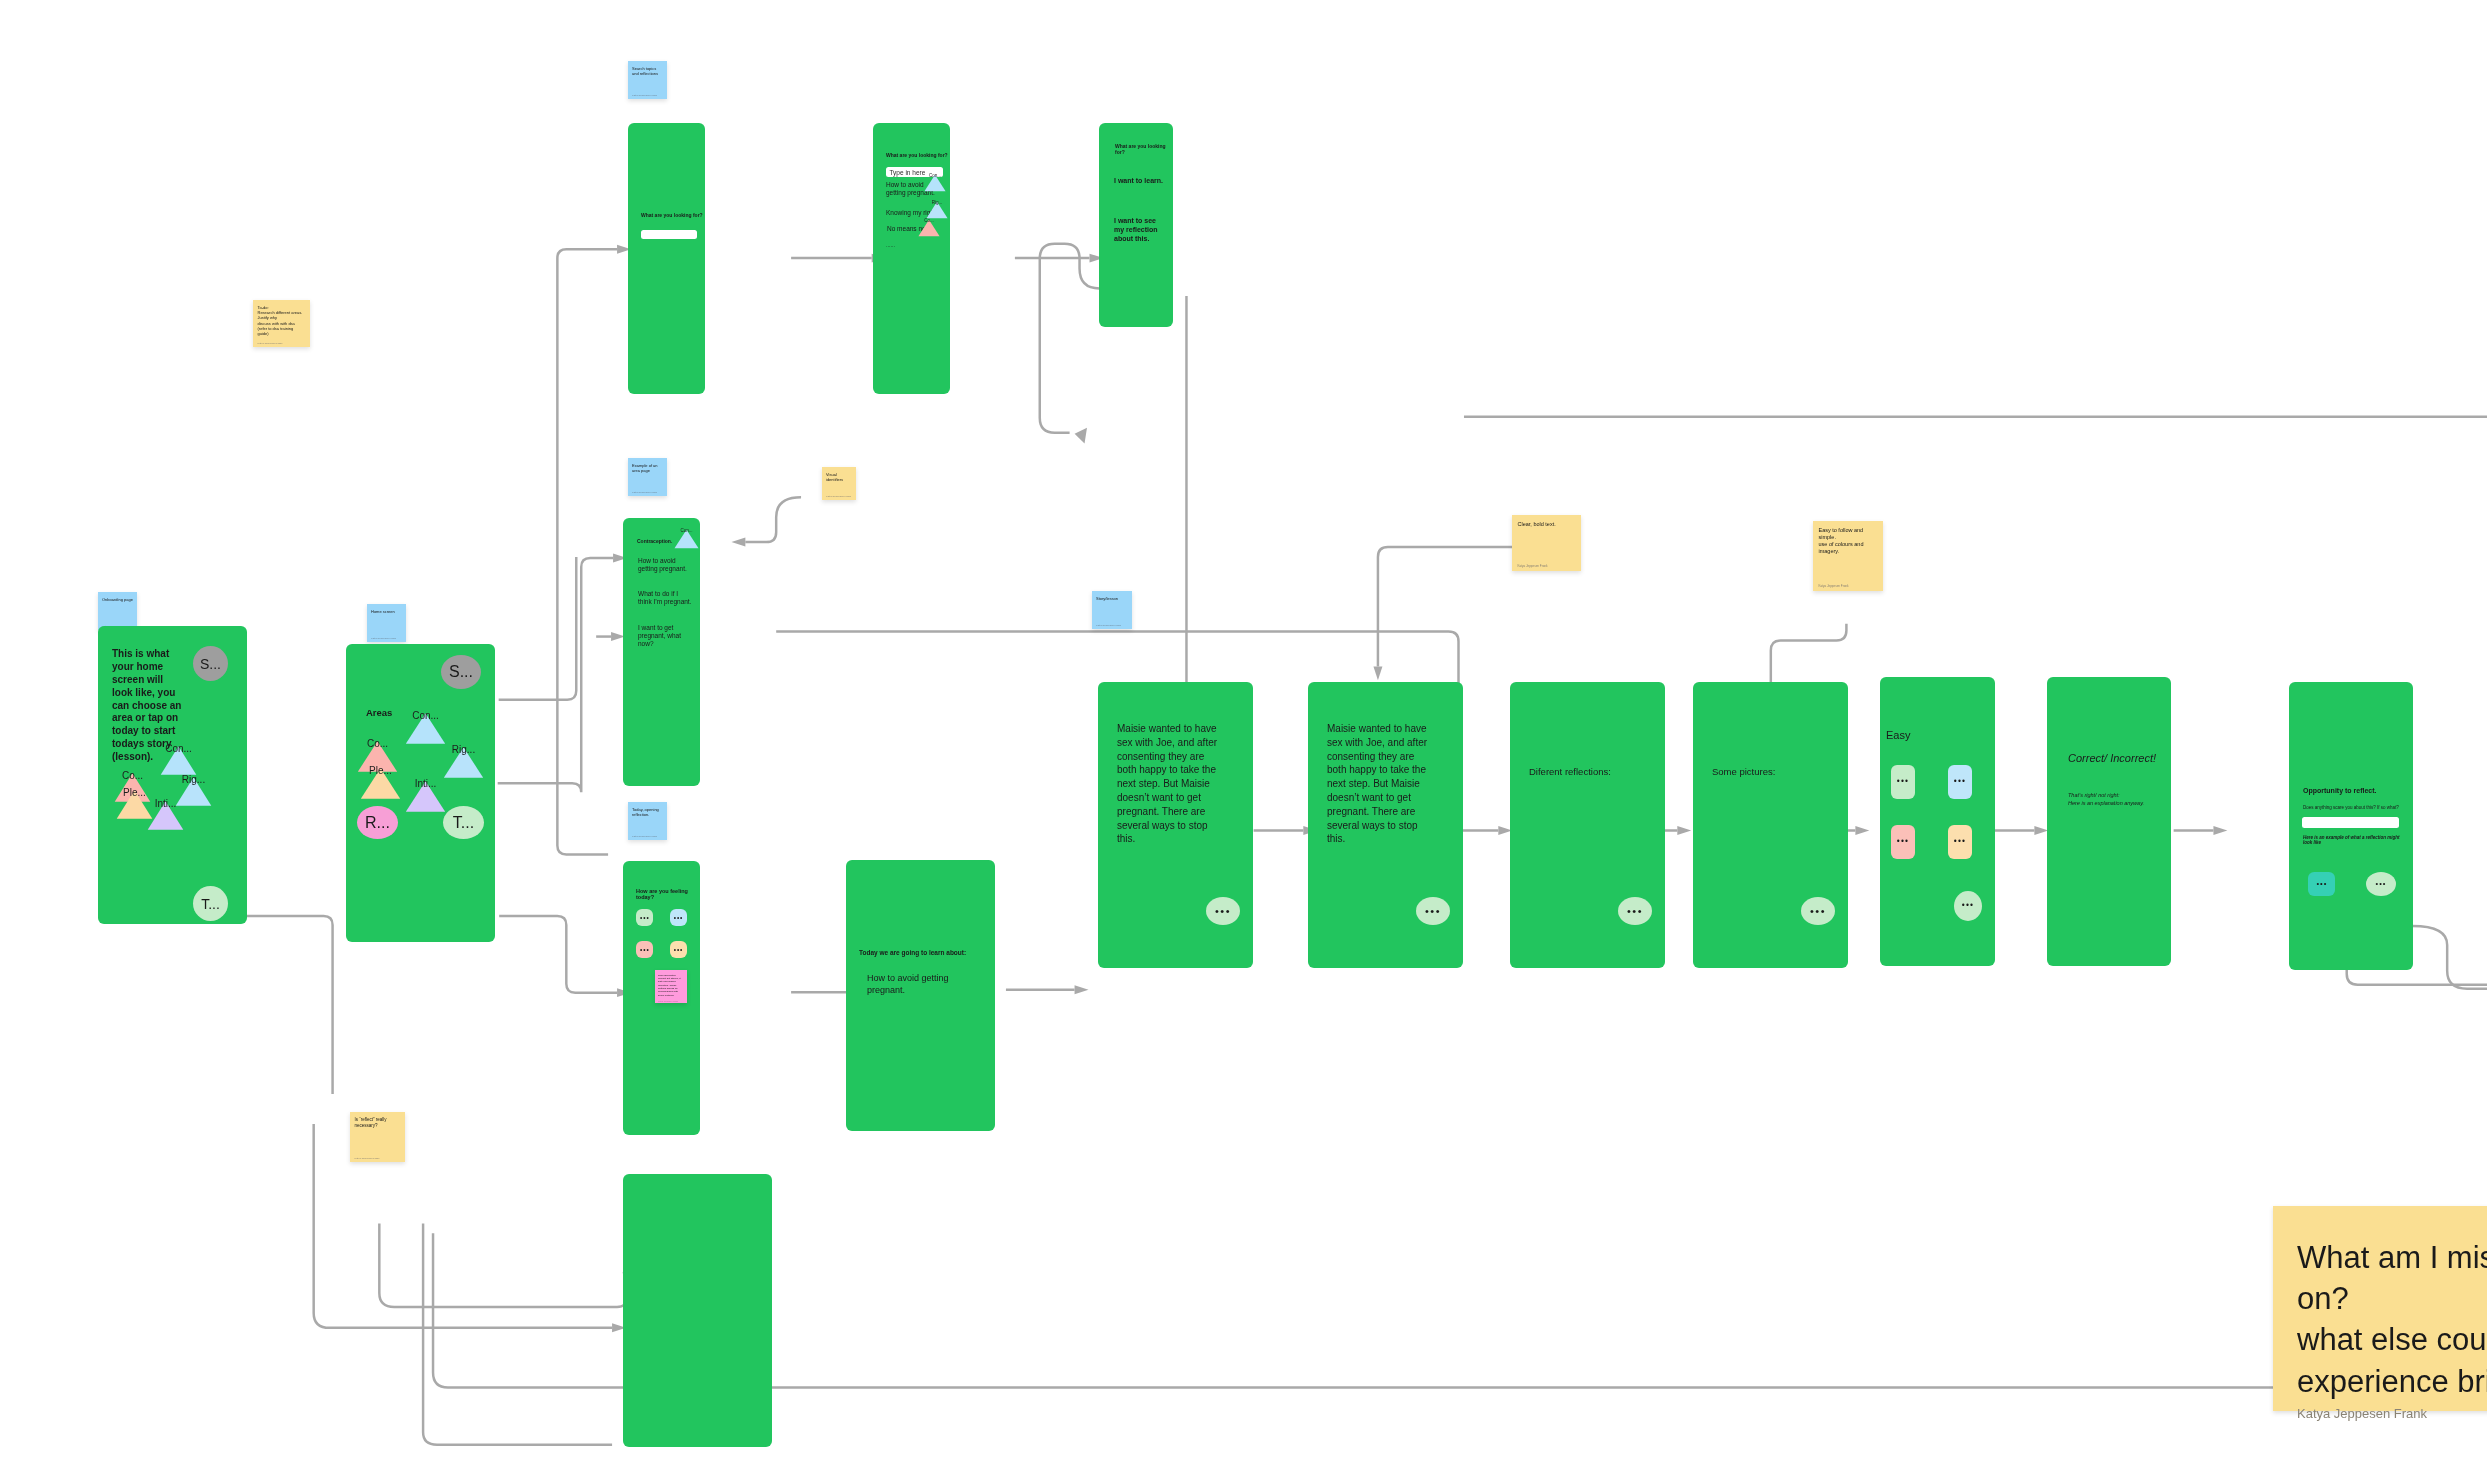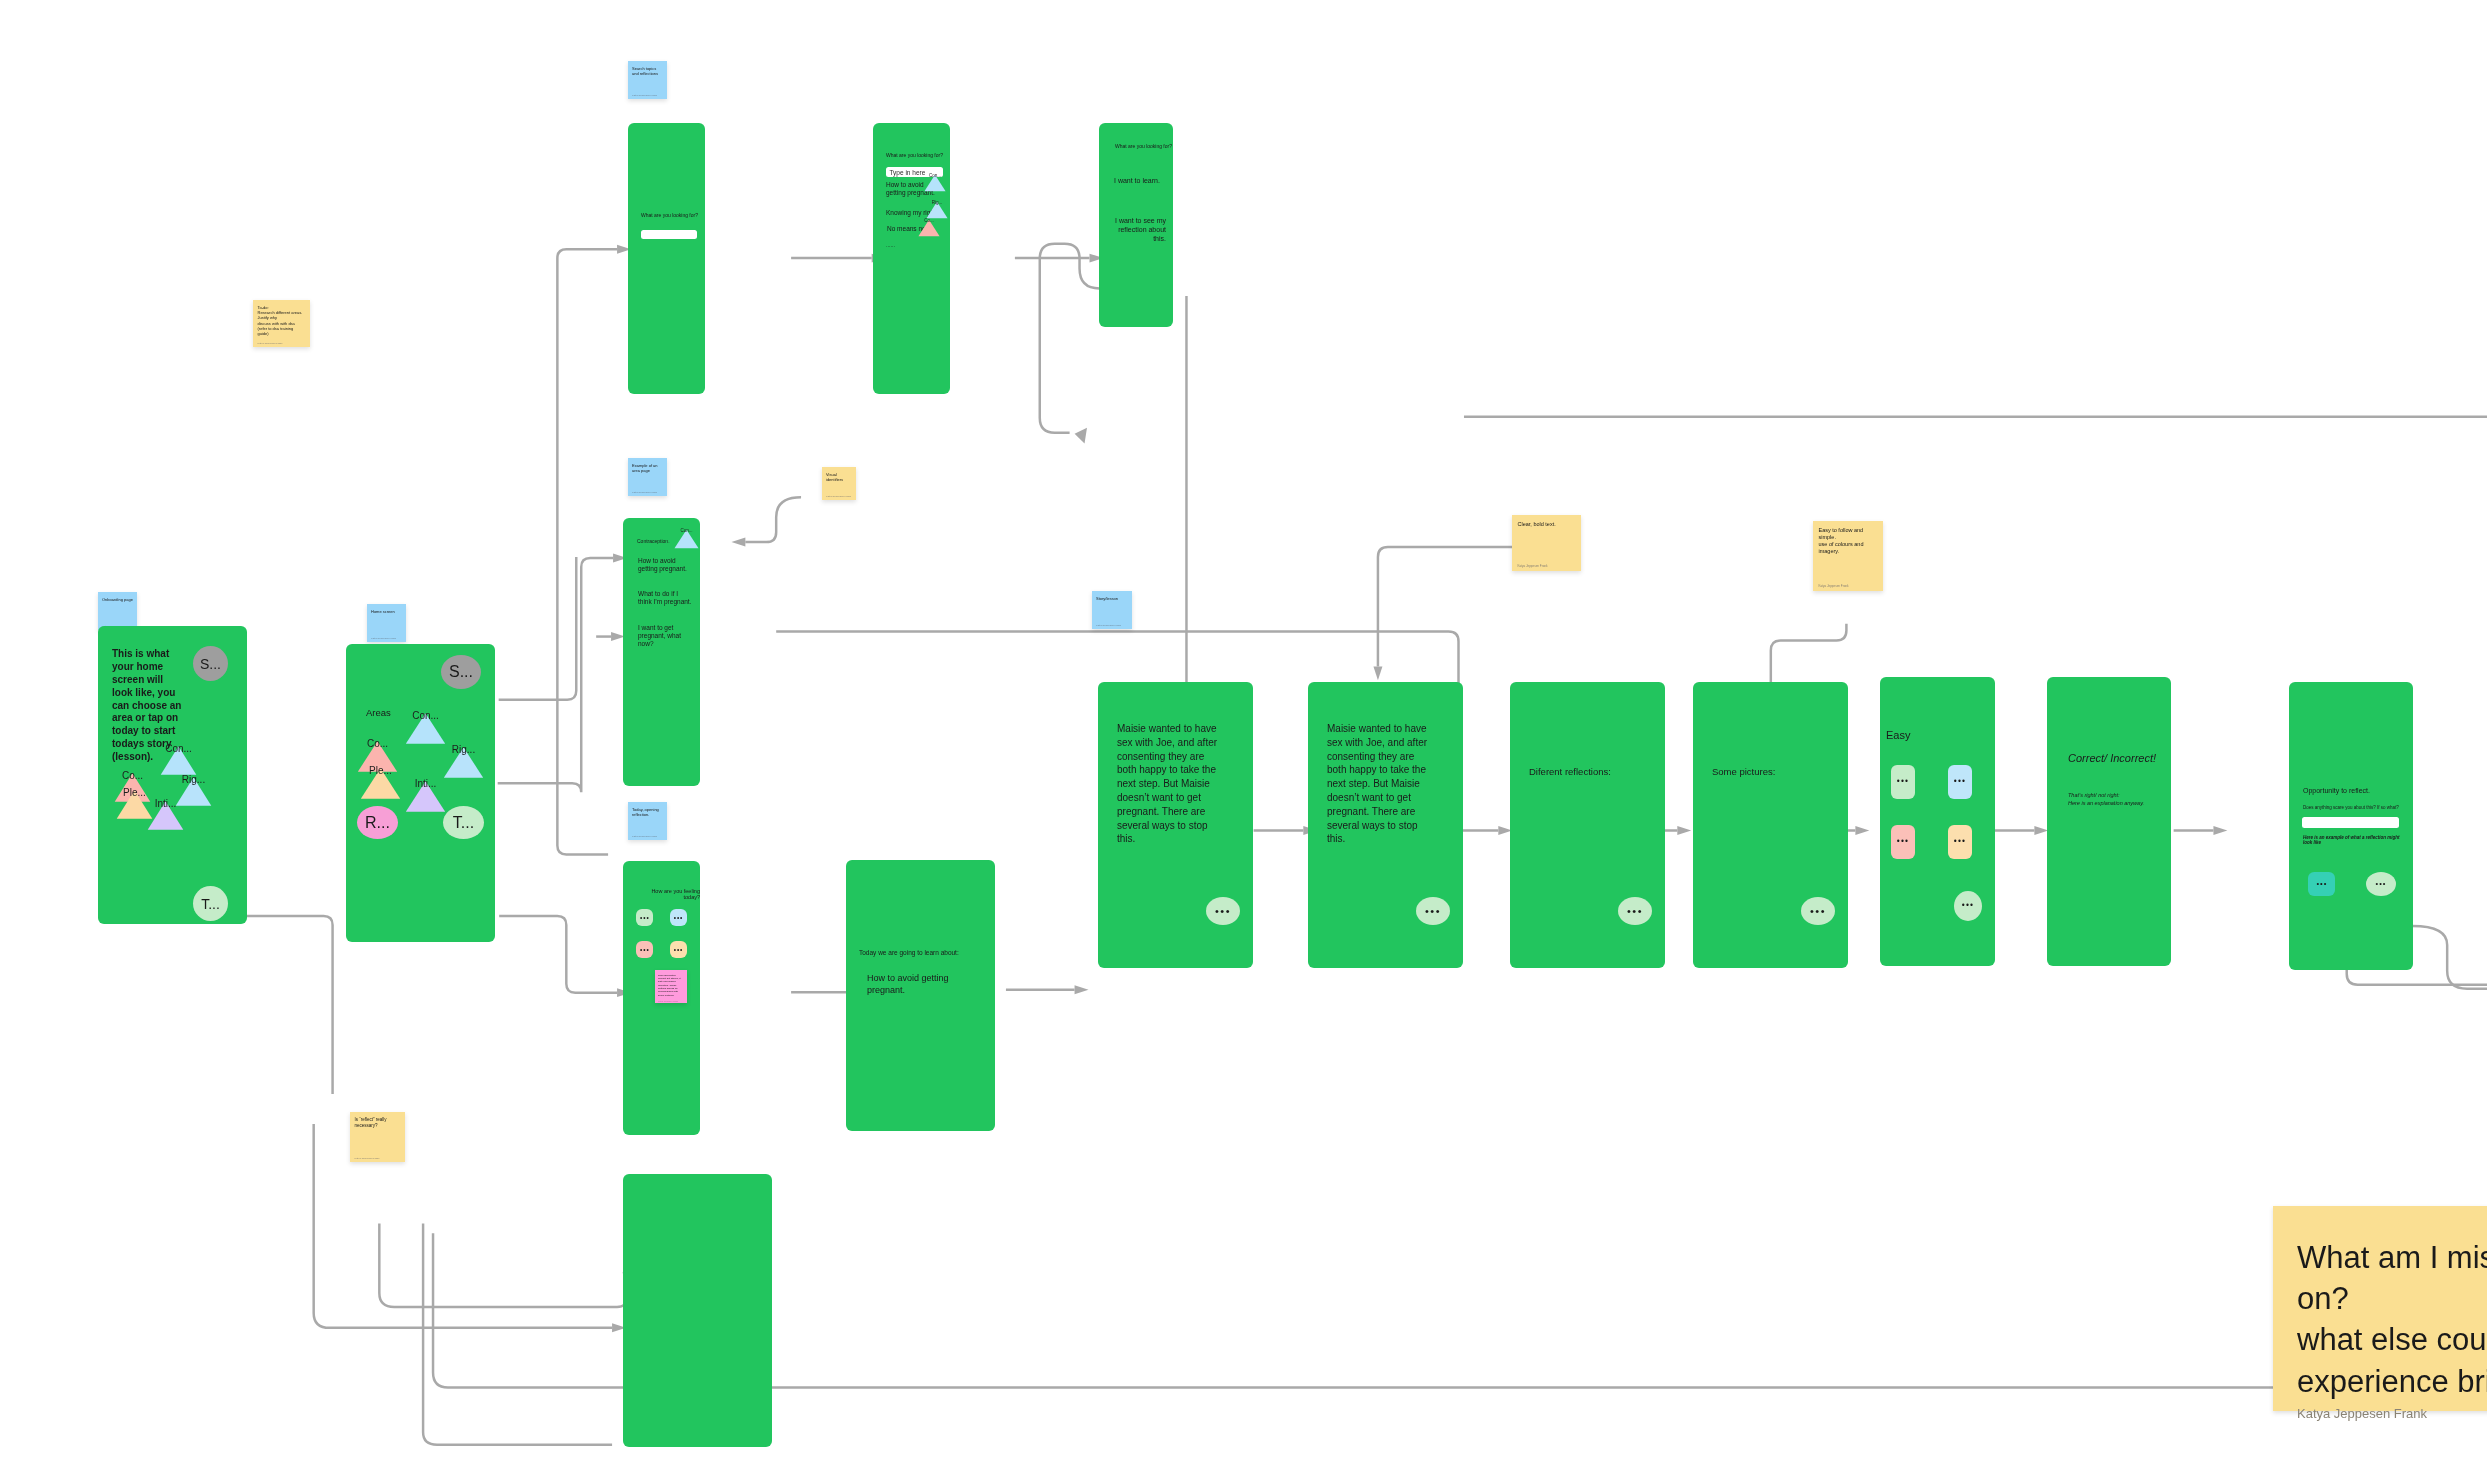--- a/index.html
+++ b/index.html
@@ -17,21 +17,21 @@
   .sticky.yellow{background:#fadf92;}
   .sticky.pink{background:#ff9bdd;}
   .sticky.pink .s-body{font-size:8px;line-height:1.35;}
   .sticky.pink .s-author{font-size:5.5px;color:#c26ba6;}
   .sticky.big .s-body{font-size:31px;line-height:1.33;}
   .sticky.big .s-author{font-size:13px;}
 
   
   .frame{position:absolute;background:#22c55e;border-radius:6px;box-sizing:border-box;}
 
-  .f-title{position:absolute;font-weight:normal;color:#1a1a1a;text-align:right;}
+  .f-title{position:absolute;font-weight:bold;color:#1a1a1a;}
   .f-text{position:absolute;color:#1a1a1a;}
 
   
   .tri{position:absolute;display:flex;align-items:flex-start;justify-content:center;}
   .tri > span{position:relative;z-index:2;font-size:10px;color:#1d1d1d;
               transform:translateY(-22%);}
   .tri:before{content:"";position:absolute;inset:0;
       clip-path:polygon(50% 4%,98% 96%,2% 96%);background:var(--c);}
   .circ{position:absolute;border-radius:50%;display:flex;align-items:center;
         justify-content:center;}

